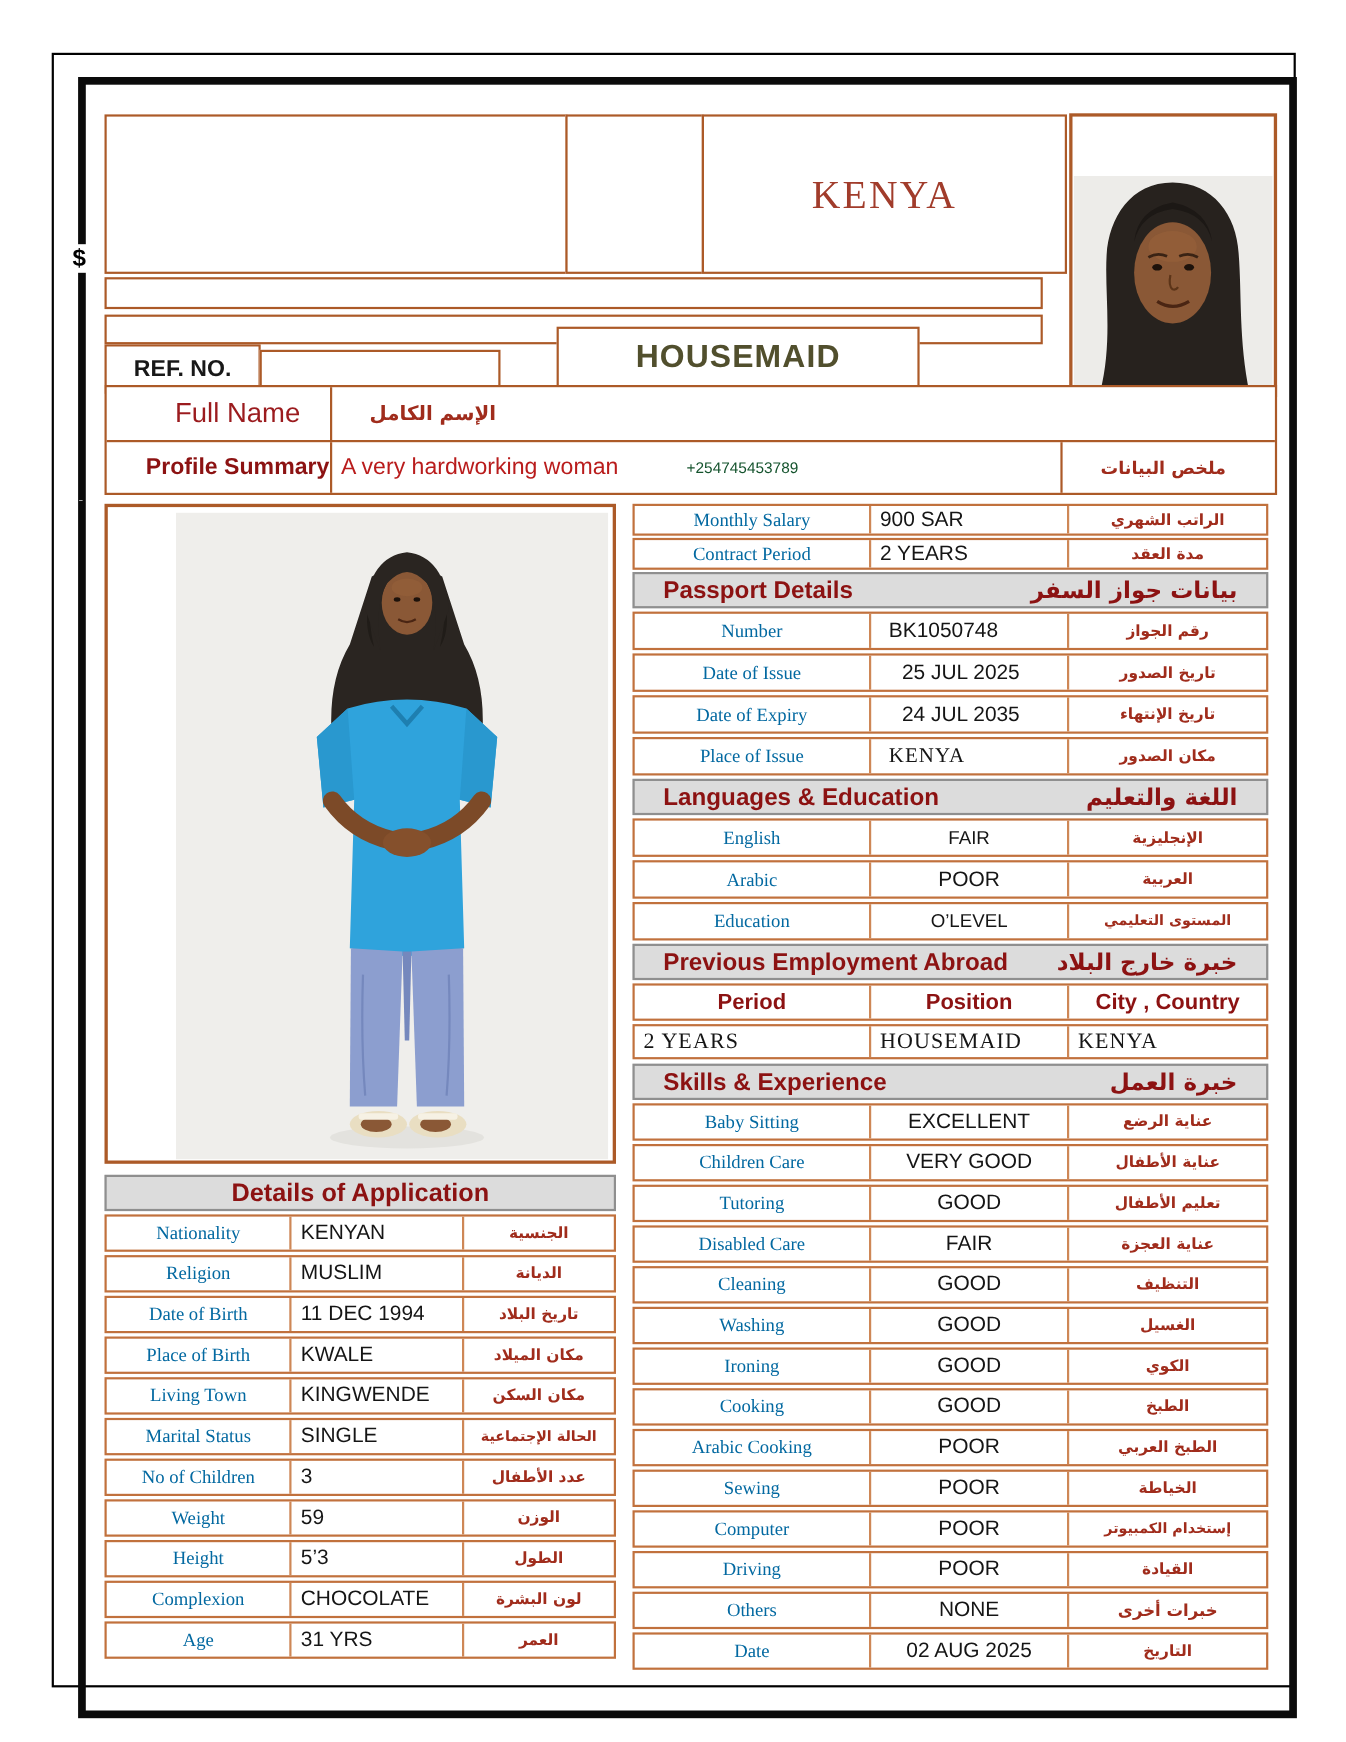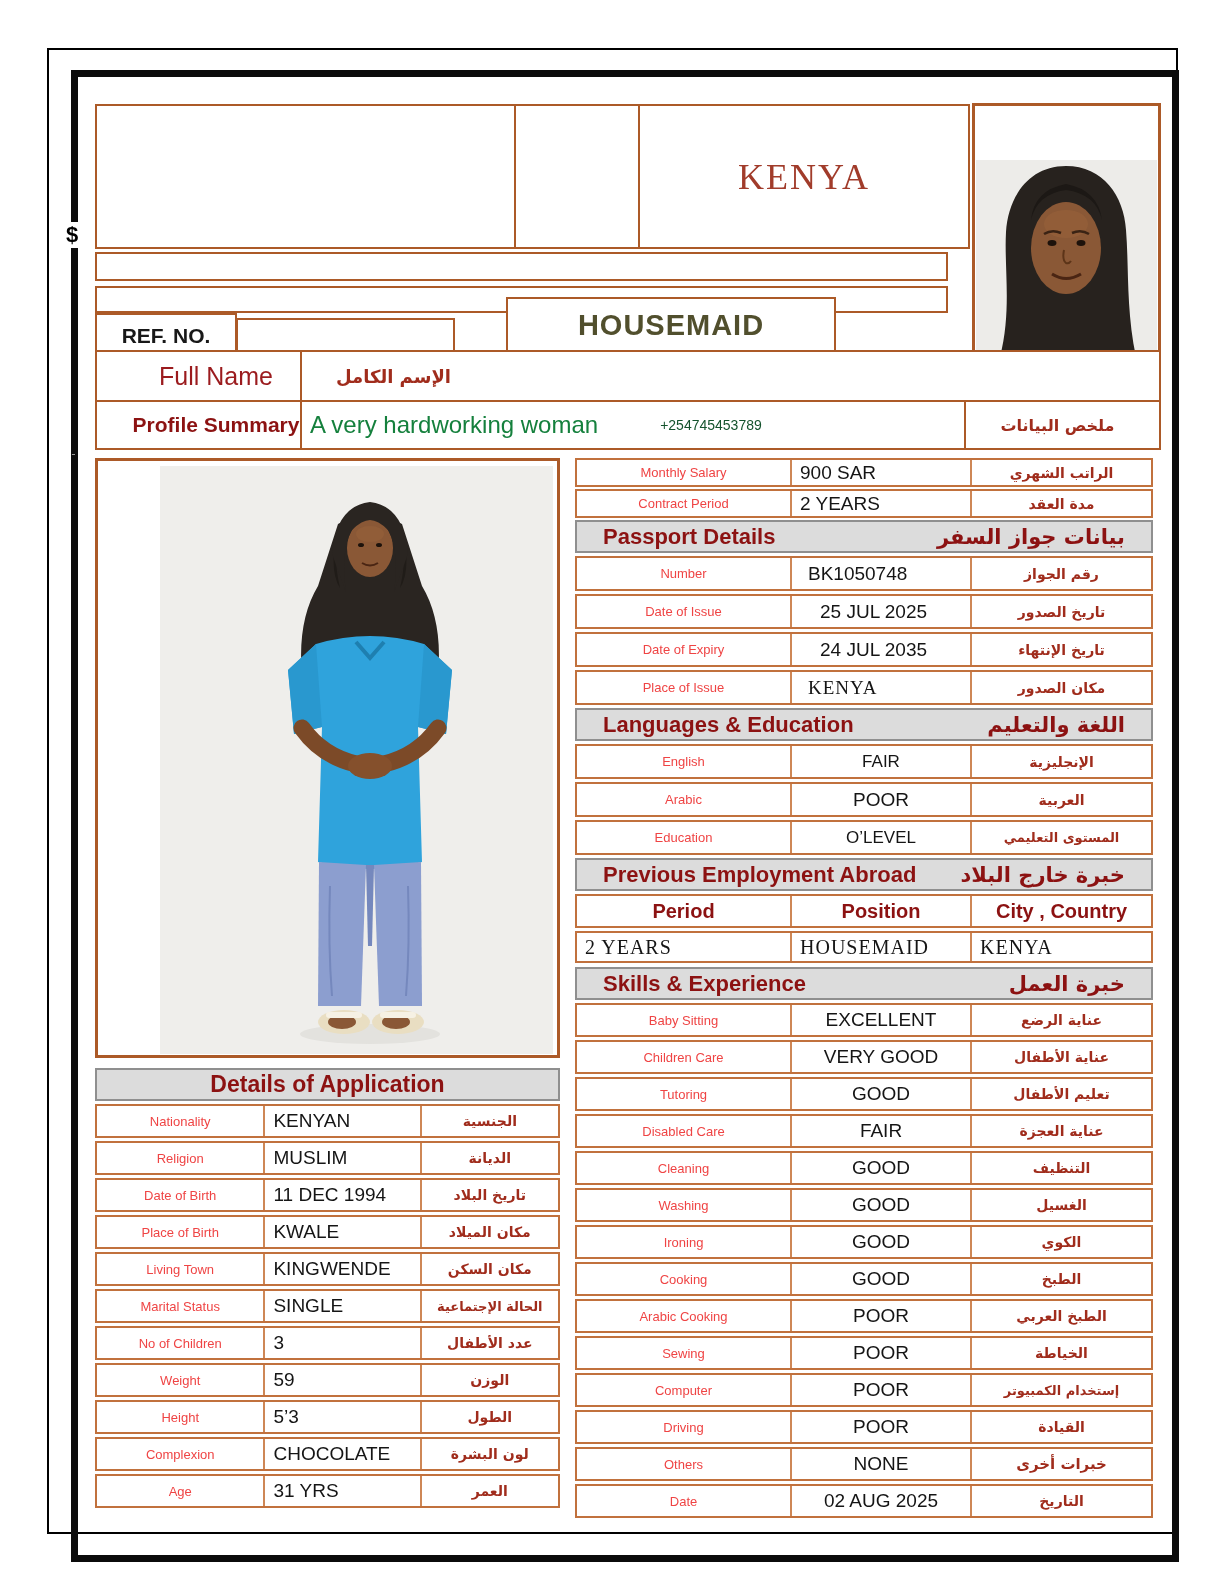--- a/index.html
+++ b/index.html
@@ -41,40 +41,40 @@
   .nrow { display: flex; height: 48px; }
   .nrow + .nrow { border-top: 2px solid #AC5A28; }
   .ncell { display: flex; align-items: center; height: 100%; }
   .ncell + .ncell { border-left: 2px solid #AC5A28; }
   .nc-label { width: 168px; justify-content: center; margin-left: 35px; }
   .nc-value { width: 664px; padding-left: 8px; }
   .nc-ar { width: 185px; justify-content: center; }
   .full-name-label { font-size: 25px; color: #9B1B1E; }
   .full-name-value { font-size: 25px; color: #1F3864; letter-spacing: 0.5px; }
   .profile-label { font-size: 21px; font-weight: bold; color: #8C1212; }
-  .profile-value { font-size: 24px; color: #15803d; }
+  .profile-value { font-size: 21px; color: #b91c1c; }
   .profile-phone { font-size: 14px; color: #14532d; margin-left: 62px; }
 
   
   .ar { font-family: "DejaVu Sans", sans-serif; font-weight: bold; color: #A02C1C; }
 
   
   .body-photo-box { left: 95px; top: 458px; width: 465px; height: 600px; border: 3px solid #AC5A28; background: #fff; }
   .body-photo { position: absolute; left: 62px; top: 5px; width: 393px; height: 588px; }
 
   
   .vcol { display: flex; flex-direction: column; }
   .hdrrow { background: #DCDCDC; border: 2px solid #8f8f8f; display: flex; align-items: center;
             justify-content: space-between; padding: 0 26px; flex: none; }
   .hdr-en { font-size: 22px; font-weight: bold; color: #8C1212; }
   .hdr-ar { font-size: 21px; }
   .trow { background: #fff; border: 2px solid #C1713D; display: flex; flex: none; }
   .cell { display: flex; align-items: center; height: 100%; }
   .cell + .cell { border-left: 2px solid #CE8756; }
-  .lbl { justify-content: center; font-size: 13px; color: #ef4444; }
+  .lbl { justify-content: center; font-size: 17px; color: #0369a1; font-family: Liberation Serif, serif; }
   .val { font-size: 19px; color: #151515; }
   .arc { justify-content: center; font-size: 14px; }
   .center { justify-content: center; }
   .pad8  { padding-left: 8px; }
   .pad16 { padding-left: 16px; }
   .pad28 { padding-left: 28px; }
   .serif { font-family: "Liberation Serif", serif; letter-spacing: 1px; }
 
   
   .details-col { left: 95px; top: 1068px; width: 465px; }

